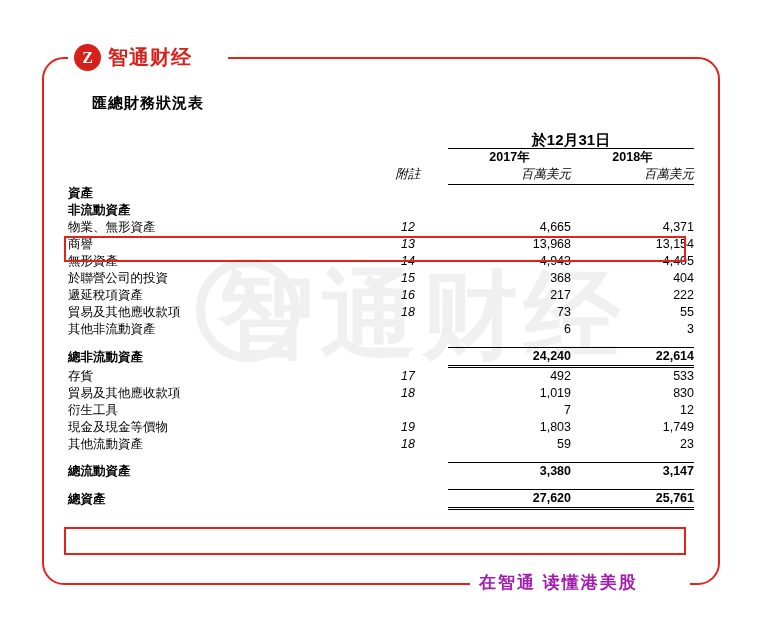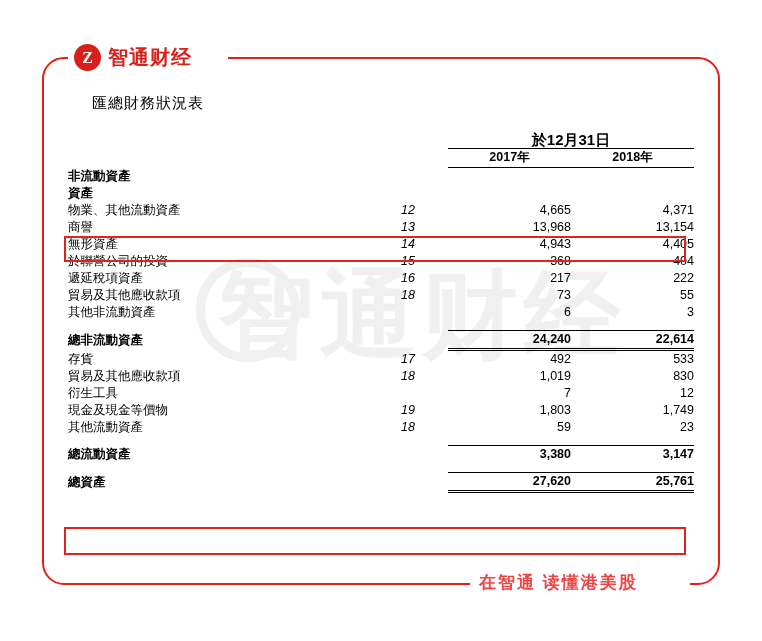--- a/index.html
+++ b/index.html
@@ -89,21 +89,21 @@
   #doc {
     position: absolute;
     left: 68px;
     top: 94px;
     width: 626px;
     color: #000000;
     font-size: 13px;
   }
   #doc-title {
     font-size: 15px;
-    font-weight: normal;
+    font-weight: bold;
     letter-spacing: 1px;
     margin-bottom: 18px;
     padding-left: 24px;
   }
 
   table.fin {
     border-collapse: collapse;
     width: 626px;
     font-size: 12.5px;
     position: relative;
@@ -160,21 +160,21 @@
   #hl-goodwill { left: 64px;  top: 236px; width: 622px; height: 26px; }
   #hl-total    { left: 64px;  top: 527px; width: 622px; height: 28px; }
 
   
   #footer {
     position: absolute;
     left: 479px;
     top: 571px;
     font-size: 17px;
     font-weight: bold;
-    color: #ef4444;
+    color: #a21caf;
     letter-spacing: 2px;
   }
 </style>
 </head>
 <body>
 
 <div id="watermark-circle"></div>
 <div id="watermark">智通财经</div>
 
 <div id="frame"></div>
@@ -204,43 +204,49 @@
         <td class="c-y2"></td>
       </tr>
 
       <tr>
         <td class="c-label"></td>
         <td class="c-note"></td>
         <td class="c-y1 hdr-year">2017年</td>
         <td class="c-y2 hdr-year">2018年</td>
       </tr>
 
+      <tr>
+        <td class="c-label"></td>
+        <td class="c-note">附註</td>
+        <td class="c-y1 hdr-unit">百萬美元</td>
+        <td class="c-y2 hdr-unit">百萬美元</td>
+      </tr>
       <tr class="unit-rule">
         <td class="c-label" style="border-bottom:none;"></td>
         <td class="c-note" style="border-bottom:none;"></td>
         <td class="c-y1"></td>
         <td class="c-y2"></td>
       </tr>
 
       <tr>
-        <td class="c-label sub">非流動資產</td>
+        <td class="c-label sec">資產</td>
         <td class="c-note"></td>
           <td class="c-y1"></td>
           <td class="c-y2"></td>
       </tr>
 
       <tr>
-        <td class="c-label sec">資產</td>
+        <td class="c-label sub">非流動資產</td>
         <td class="c-note"></td>
           <td class="c-y1"></td>
           <td class="c-y2"></td>
       </tr>
 
       <tr>
-        <td class="c-label">物業、其他流動資產</td>
+        <td class="c-label">物業、無形資產</td>
         <td class="c-note">12</td>
         <td class="c-y1">4,665</td>
         <td class="c-y2">4,371</td>
       </tr>
       <tr>
         <td class="c-label">商譽</td>
         <td class="c-note">13</td>
         <td class="c-y1">13,968</td>
         <td class="c-y2">13,154</td>
       </tr>

